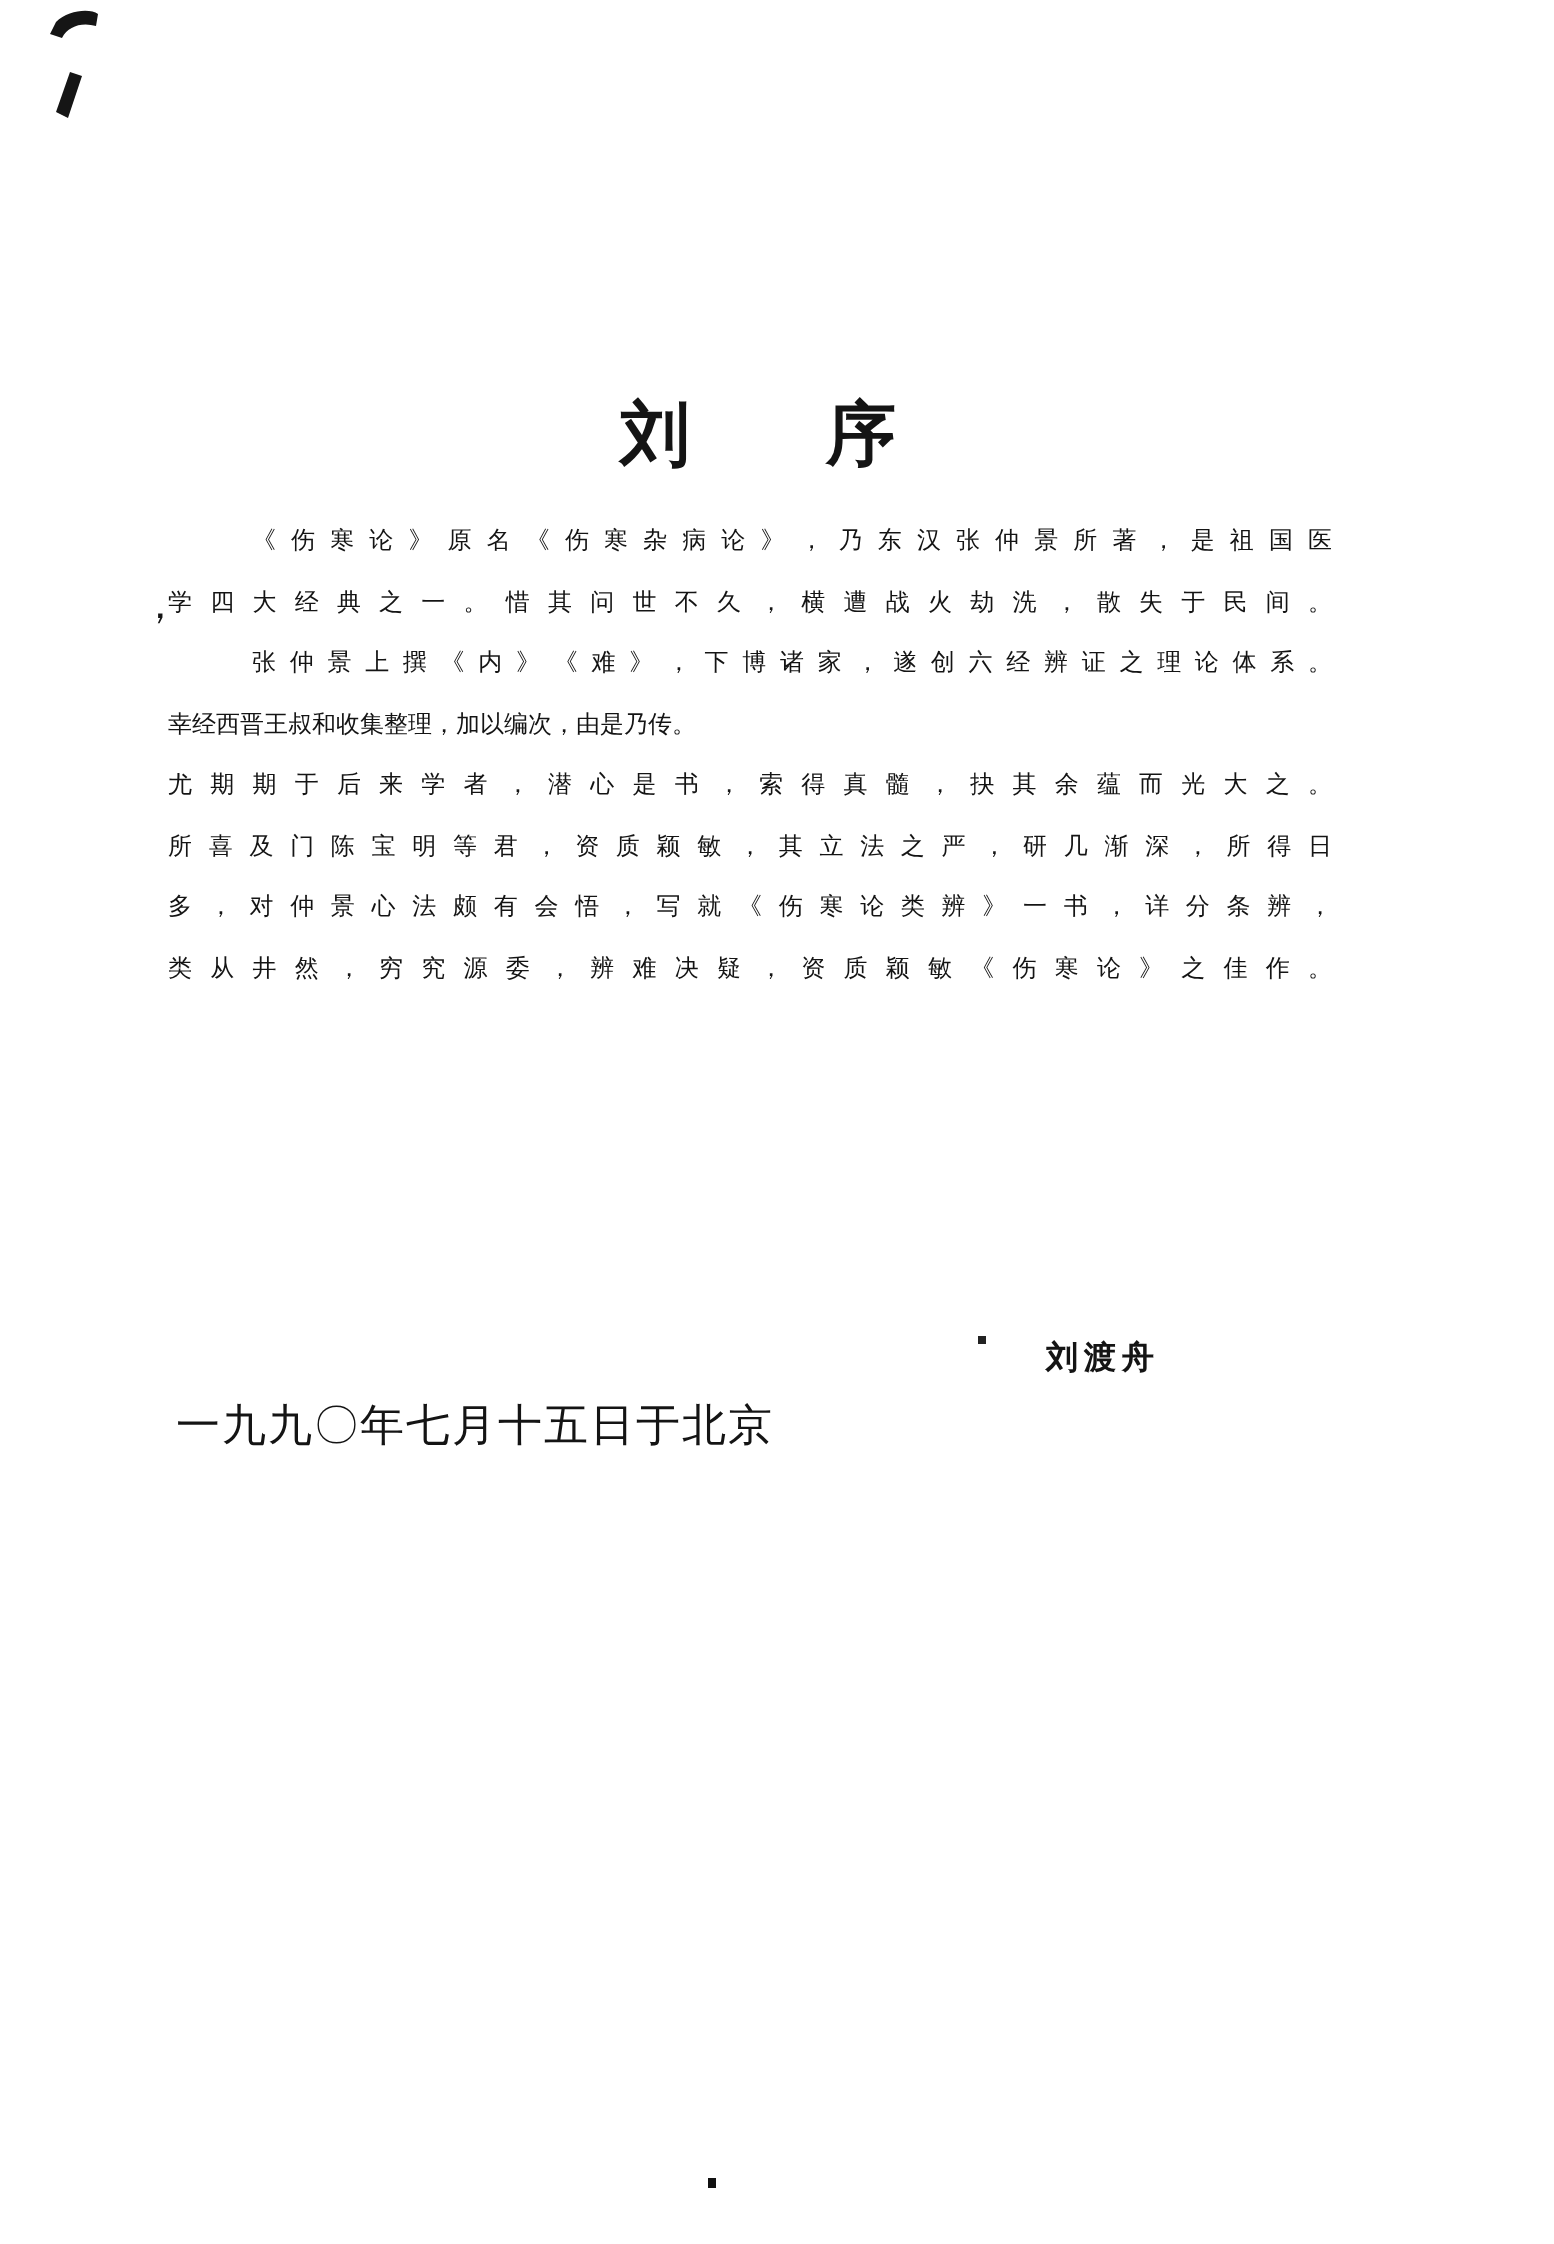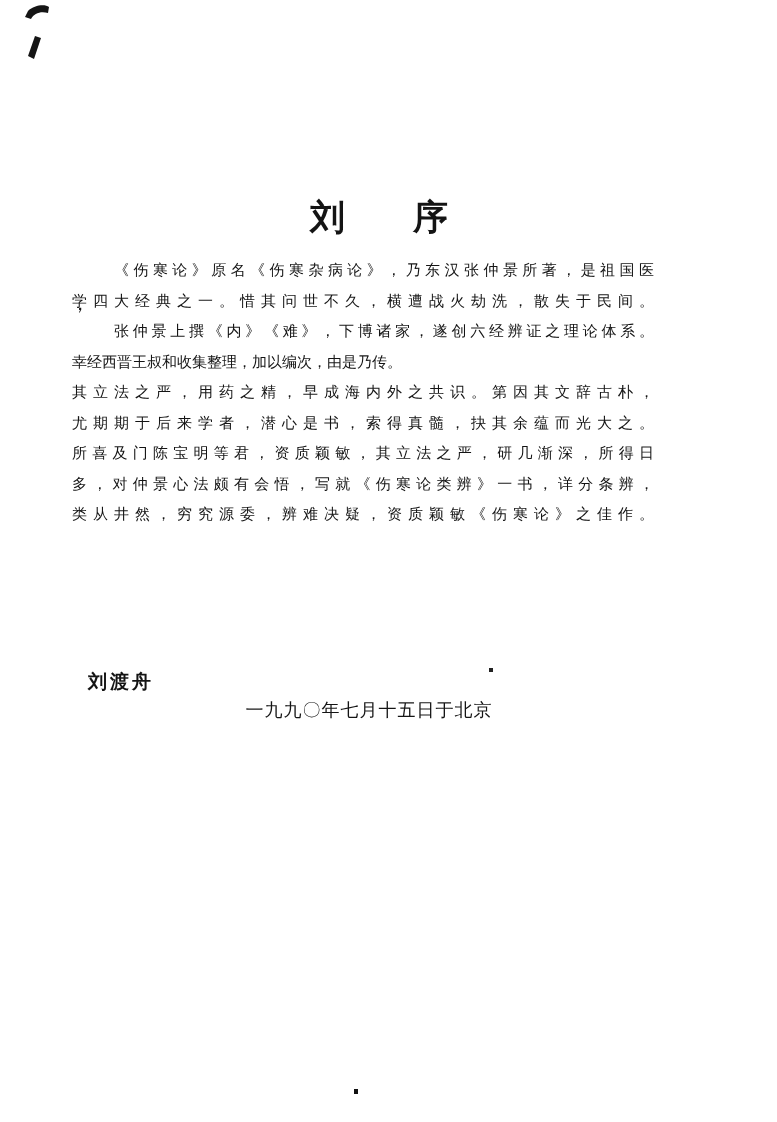--- a/index.html
+++ b/index.html
@@ -13,38 +13,38 @@
     overflow:hidden;
   }
   
   .title{
     position:absolute;left:88px;top:194px;width:582px;
     display:flex;justify-content:center;gap:68px;
     font-size:35px;font-weight:bold;letter-spacing:0;
   }
   
   .body-block{
-    position:absolute;left:72px;top:255px;width:582px;
-    font-size:15px;line-height:30.5px;
+    position:absolute;left:84px;top:255px;width:582px;
+    font-size:12px;line-height:30.5px;
   }
   .line{
     text-align:justify;
     text-align-last:justify;
     height:30.5px;
   }
   .line.ind{text-indent:42px;}
   .line.nj{text-align-last:left;}
   
   .sig-name{
     position:absolute;top:669px;left:88px;width:492px;
-    font-size:19px;font-weight:bold;letter-spacing:3px;
+    text-align:right;font-size:16px;font-weight:bold;letter-spacing:3px;
   }
   .sig-date{
     position:absolute;top:698px;left:88px;width:562px;
-    text-align:center;font-size:18px;letter-spacing:1px;
+    text-align:left;font-size:22px;letter-spacing:1px;
   }
   
   .stray-comma{
     position:absolute;left:70px;top:288px;
     font-size:20px;line-height:30.5px;
   }
   .dot-a{position:absolute;left:489px;top:668px;width:4px;height:4px;background:#222;}
   .dot-b{position:absolute;left:354px;top:1089px;width:4px;height:5px;background:#111;}
   .corner-marks{position:absolute;left:22px;top:2px;}
 </style>
@@ -66,21 +66,20 @@
   </div>
 
   <div class="stray-comma">，</div>
 
   <div class="body-block">
 
   <div class="line ind">《伤寒论》原名《伤寒杂病论》，乃东汉张仲景所著，是祖国医</div>
       <div class="line">学四大经典之一。惜其问世不久，横遭战火劫洗，散失于民间。</div>
       <div class="line ind">张仲景上撰《内》《难》，下博诸家，遂创六经辨证之理论体系。</div>
       <div class="line nj">幸经西晋王叔和收集整理，加以编次，由是乃传。</div>
-      <div class="line">其立法之严，用药之精，早成海内外之共识。第因其文辞古朴，</div>
       <div class="line">尤期期于后来学者，潜心是书，索得真髓，抉其余蕴而光大之。</div>
       <div class="line">所喜及门陈宝明等君，资质颖敏，其立法之严，研几渐深，所得日</div>
       <div class="line">多，对仲景心法颇有会悟，写就《伤寒论类辨》一书，详分条辨，</div>
       <div class="line">类从井然，穷究源委，辨难决疑，资质颖敏《伤寒论》之佳作。</div>
     </div>
 
   <div class="dot-a"></div>
 
   <div class="sig-name">刘渡舟</div>
   <div class="sig-date">一九九〇年七月十五日于北京</div>

